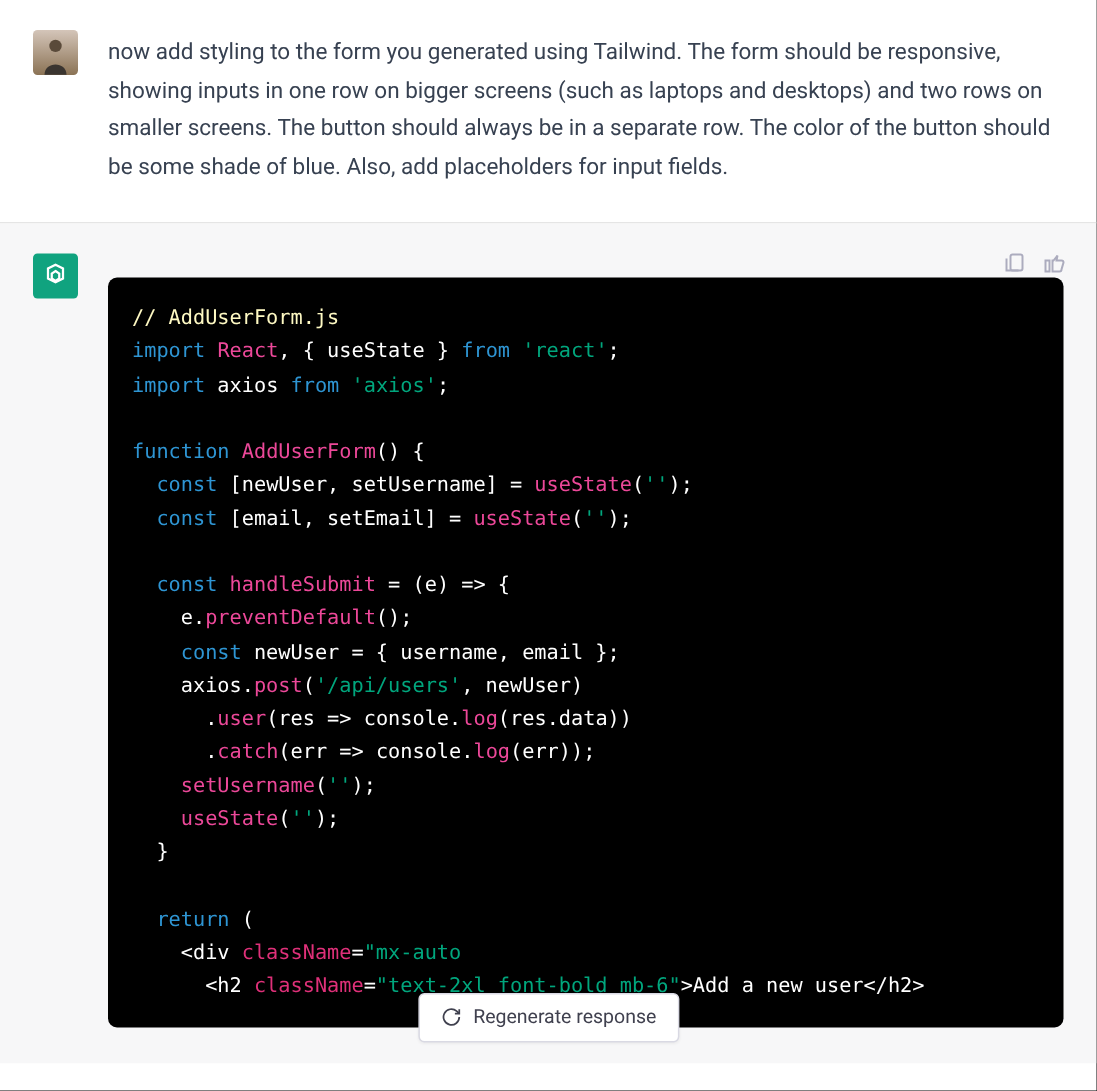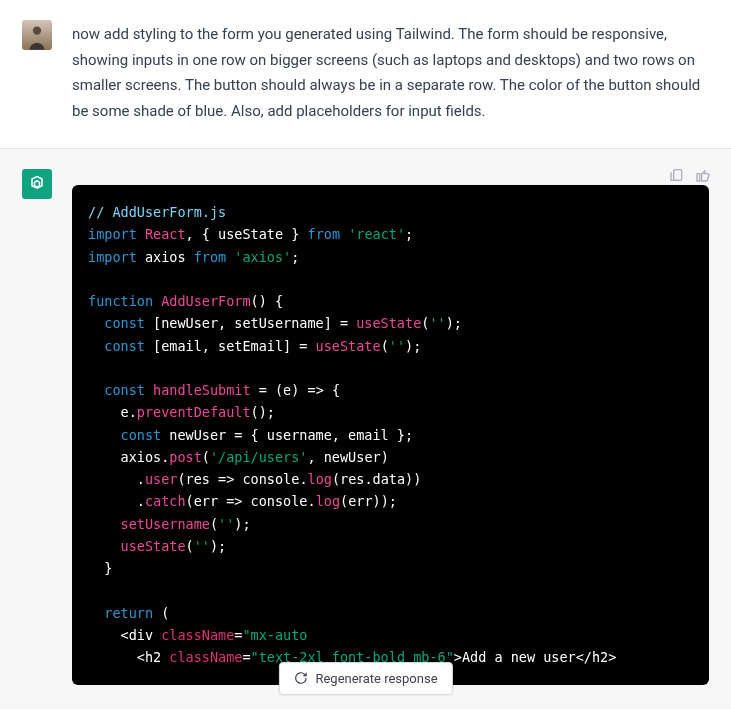--- a/index.html
+++ b/index.html
@@ -14,21 +14,21 @@
     .ai-avatar { background: #10a37f; display: flex; align-items: center; justify-content: center; }
     .ai-avatar svg { width: 20px; height: 20px; }
     .message-content { flex: 1; line-height: 1.7; color: #374151; padding-top: 2px; }
     .message-actions { position: absolute; top: 18px; right: 20px; display: flex; gap: 10px; }
     .action-icon { width: 16px; height: 16px; color: #acacbe; cursor: pointer; }
     .code-block { margin-top: 14px; border-radius: 6px; overflow: hidden; background: #000; }
     .code-header { background: #343541; padding: 8px 16px; display: flex; justify-content: space-between; align-items: center; color: #d9d9e3; font-size: 12px; }
     .copy-btn { display: flex; align-items: center; gap: 6px; color: #d9d9e3; cursor: pointer; font-size: 12px; }
     .copy-btn svg { width: 14px; height: 14px; }
     .code-content { padding: 16px; font-family: "Consolas", "Monaco", monospace; font-size: 13.5px; line-height: 1.65; overflow: hidden; white-space: pre; color: #fff; }
-    .c-comment { color: #7dd3fc; }
+    .c-comment { color: #fef9c3; }
     .c-keyword { color: #2e95d3; }
     .c-function { color: #ec4899; }
     .c-variable { color: #df3079; }
     .c-string { color: #00a67d; }
     .c-default { color: #fff; }
     .regen-btn { position: absolute; bottom: 14px; left: 50%; transform: translateX(-50%); background: #fff; border: 1px solid #d9d9e3; border-radius: 4px; padding: 8px 14px; display: flex; align-items: center; gap: 8px; font-size: 13px; color: #40414f; cursor: pointer; box-shadow: 0 1px 2px rgba(0,0,0,0.05); }
     .regen-btn svg { width: 14px; height: 14px; }
     .ai-response-text { margin-bottom: 0; }
   </style>
 </head>

